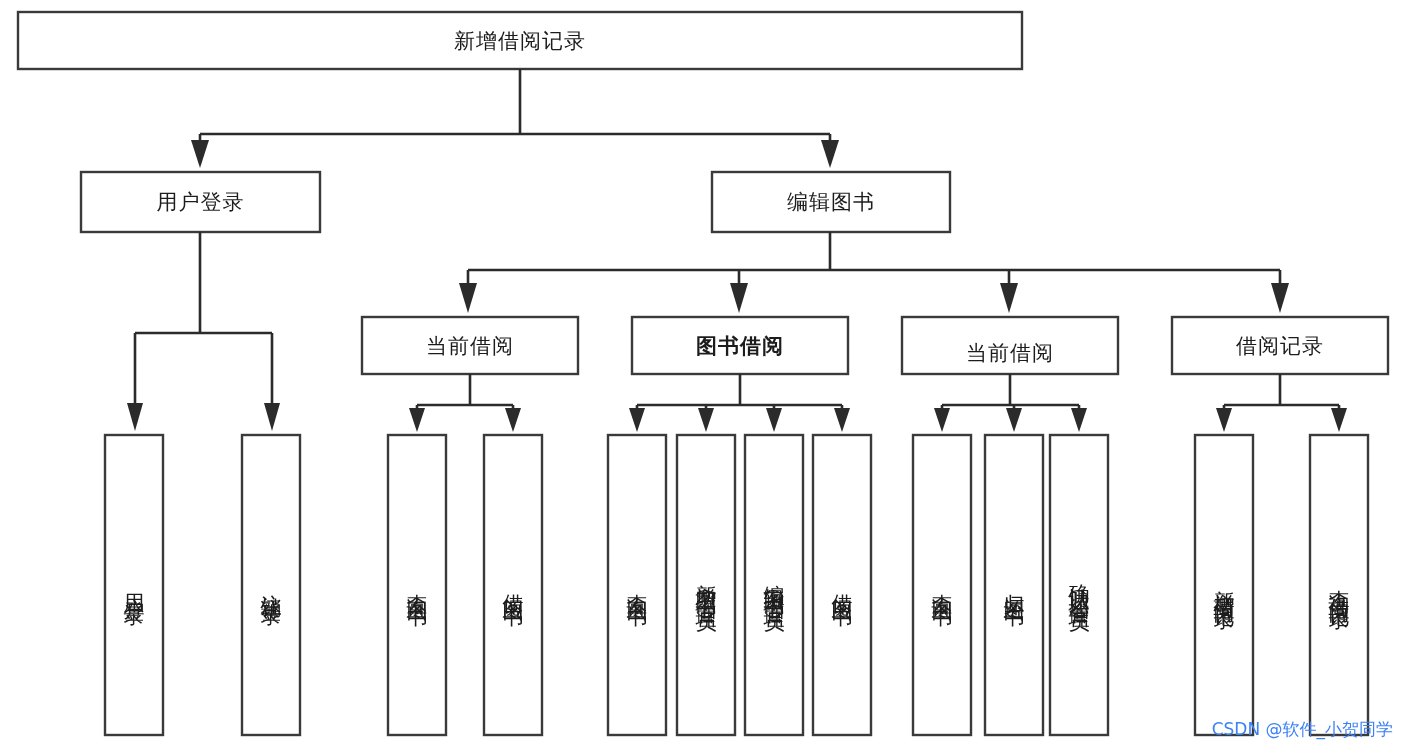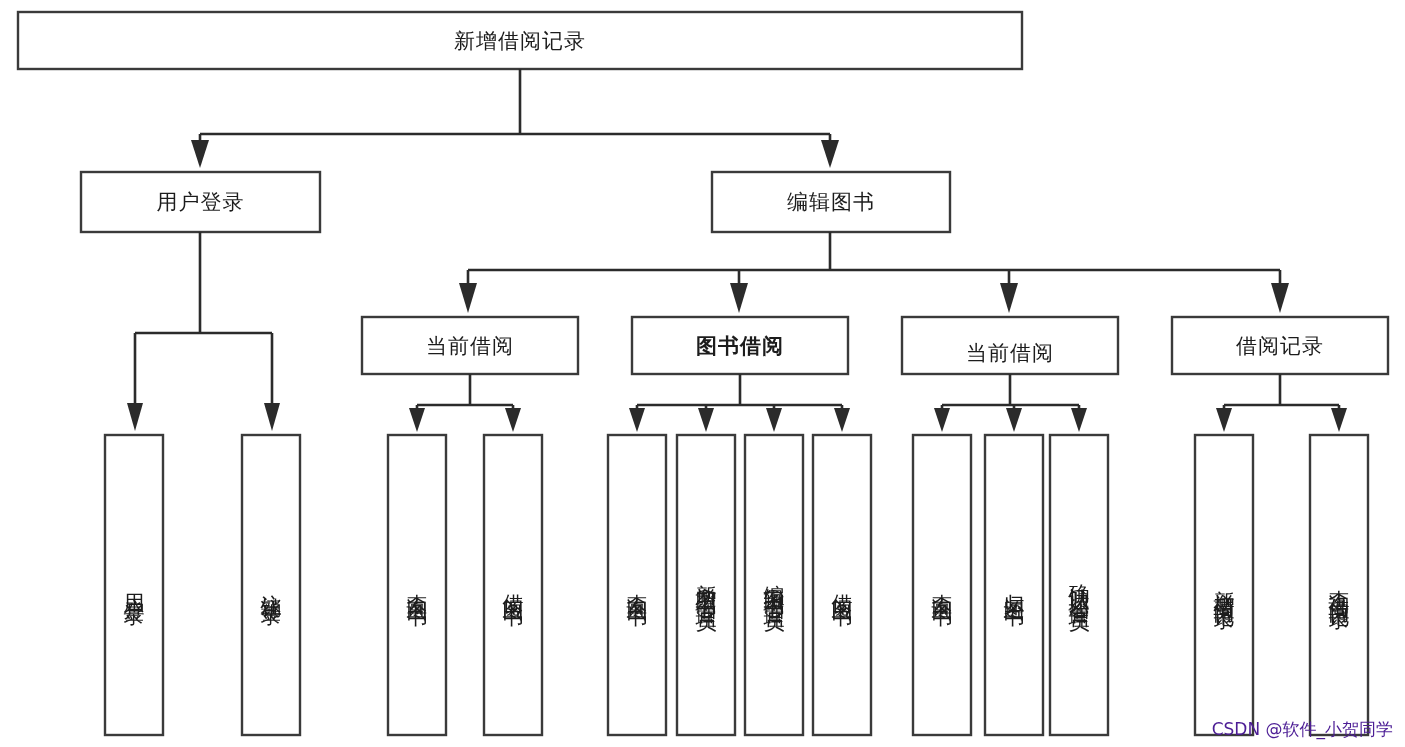--- a/index.html
+++ b/index.html
@@ -69,21 +69,21 @@
     color: #1c1c1c;
     letter-spacing: 1px;
     white-space: nowrap;
   }
   #watermark {
     position: absolute;
     right: 12px;
     bottom: 6px;
     font-family: "DejaVu Sans", "Liberation Sans", sans-serif;
     font-size: 17px;
-    color: #4c1d95;
+    color: #3b82f6;
     white-space: nowrap;
     pointer-events: none;
   }
 </style>
 </head>
 <body>
 
 <div id="diagram-root">
 
   <svg class="tree-canvas" viewBox="0 0 1405 747">

